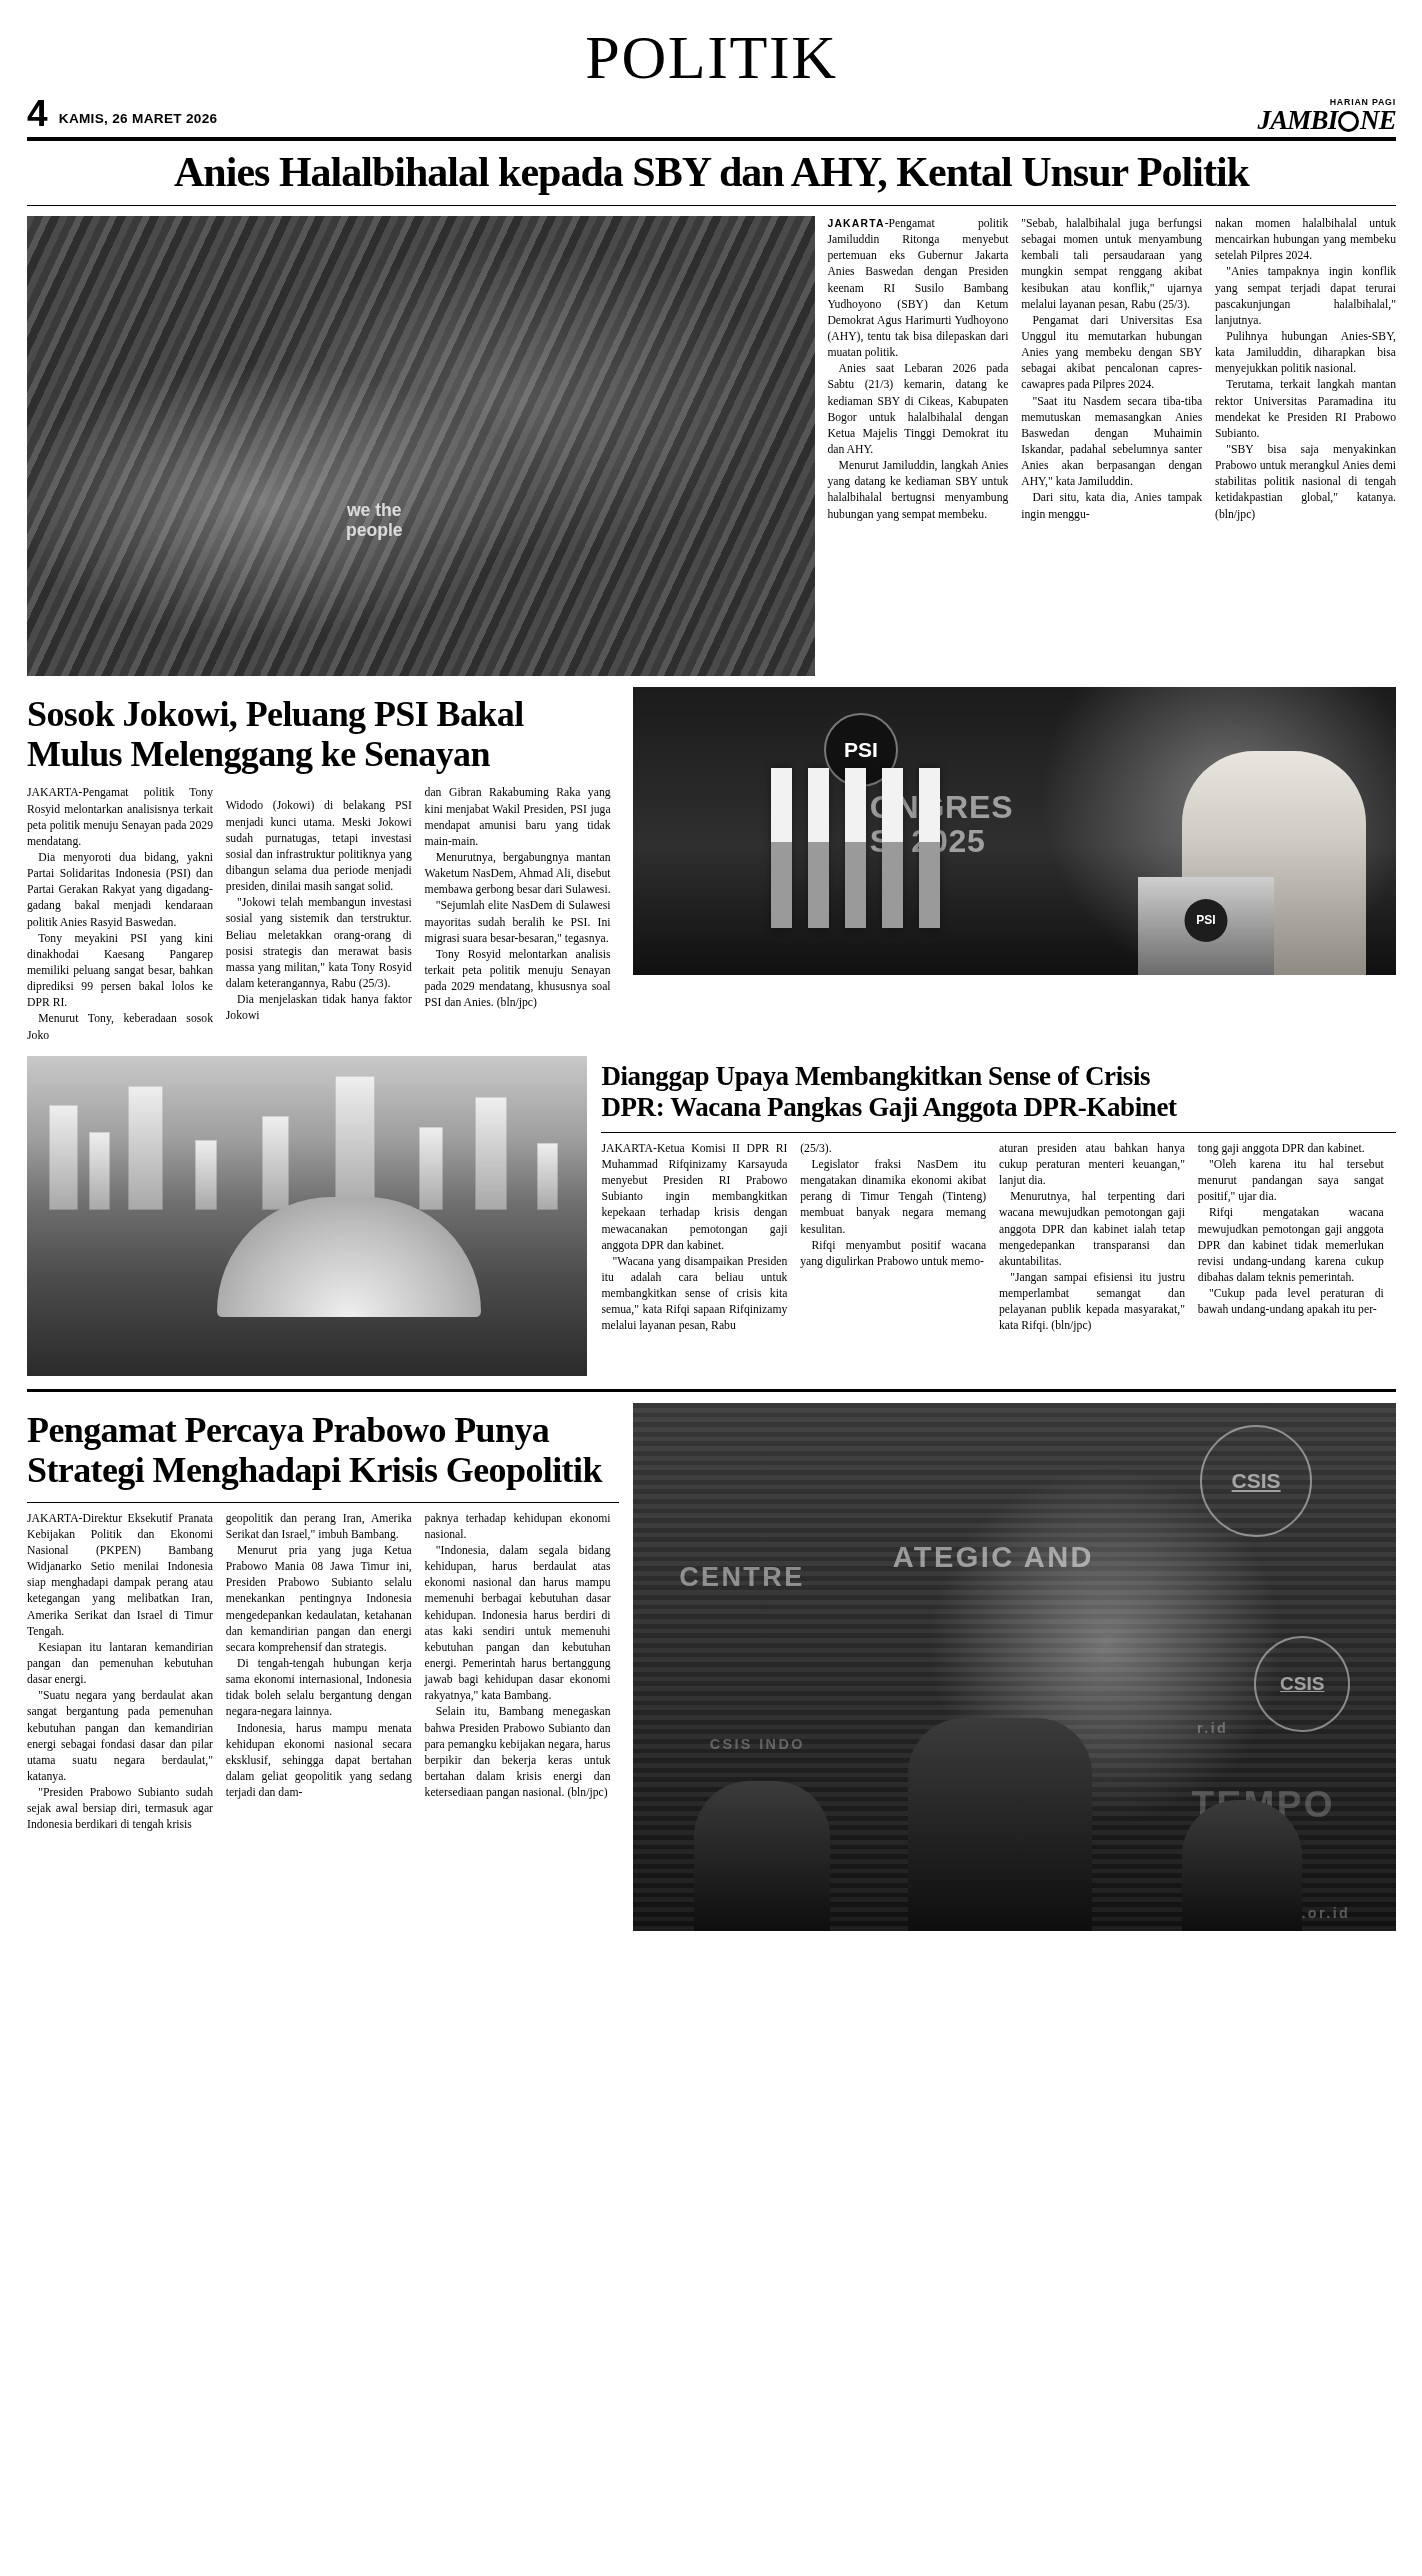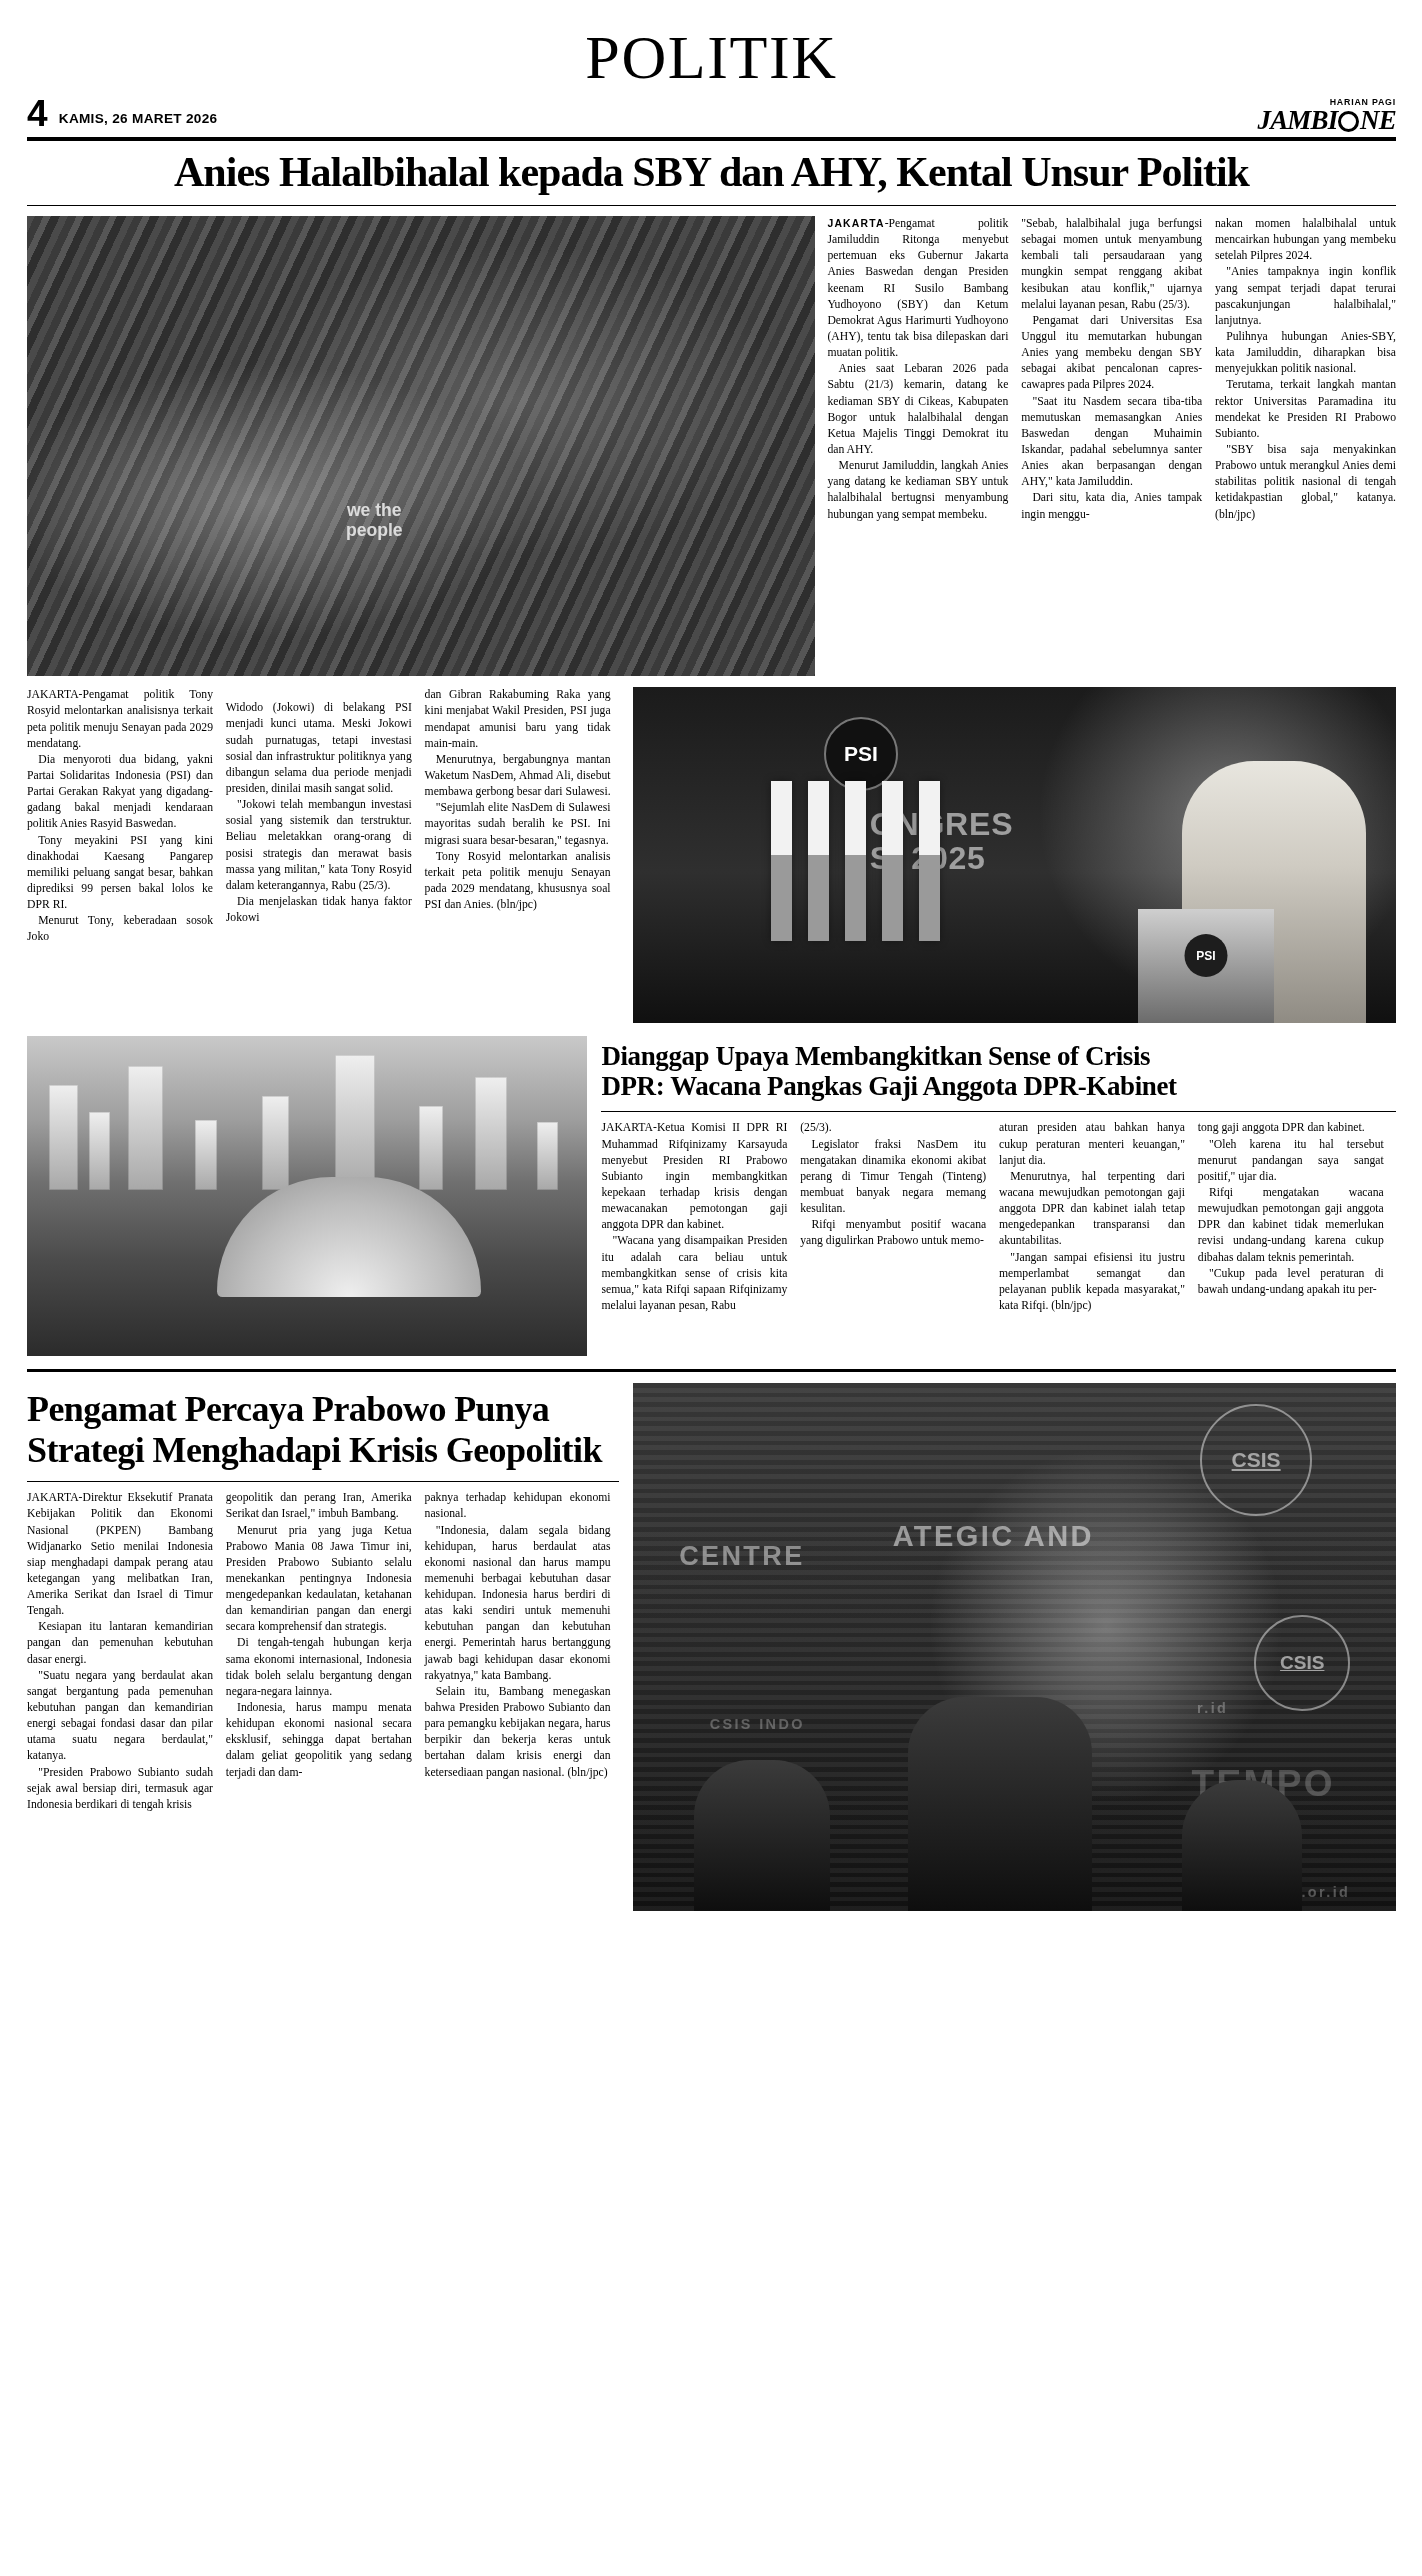--- a/index.html
+++ b/index.html
@@ -271,20 +271,21 @@
           <p>Terutama, terkait langkah mantan rektor Universitas Paramadina itu mendekat ke Presiden RI Prabowo Subianto.</p>
           <p>"SBY bisa saja menyakinkan Prabowo untuk merangkul Anies demi stabilitas politik nasional di tengah ketidakpastian global," katanya. (bln/jpc)</p>
         </div>
       </div>
     </div>
   </div>
 
   <div style="margin-top:11.2px;">
     <div style="display:flex; gap:14.4px;">
       <div style="width:592px;">
+        <div class="headline-lg">Sosok Jokowi, Peluang PSI Bakal Mulus Melenggang ke Senayan</div>
         <div class="cols">
           <div class="col" style="width:186px;">
             <p>JAKARTA-Pengamat politik Tony Rosyid melontarkan analisisnya terkait peta politik menuju Senayan pada 2029 mendatang.</p>
             <p>Dia menyoroti dua bidang, yakni Partai Solidaritas Indonesia (PSI) dan Partai Gerakan Rakyat yang digadang-gadang bakal menjadi kendaraan politik Anies Rasyid Baswedan.</p>
             <p>Tony meyakini PSI yang kini dinakhodai Kaesang Pangarep memiliki peluang sangat besar, bahkan diprediksi 99 persen bakal lolos ke DPR RI.</p>
             <p>Menurut Tony, keberadaan sosok Joko</p>
           </div>
           <div class="col" style="width:186px;margin-top:13px;">
             <p>Widodo (Jokowi) di belakang PSI menjadi kunci utama. Meski Jokowi sudah purnatugas, tetapi investasi sosial dan infrastruktur politiknya yang dibangun selama dua periode menjadi presiden, dinilai masih sangat solid.</p>
             <p>"Jokowi telah membangun investasi sosial yang sistemik dan terstruktur. Beliau meletakkan orang-orang di posisi strategis dan merawat basis massa yang militan," kata Tony Rosyid dalam keterangannya, Rabu (25/3).</p>
@@ -292,21 +293,21 @@
           </div>
           <div class="col" style="width:186px;">
             <p>dan Gibran Rakabuming Raka yang kini menjabat Wakil Presiden, PSI juga mendapat amunisi baru yang tidak main-main.</p>
             <p>Menurutnya, bergabungnya mantan Waketum NasDem, Ahmad Ali, disebut membawa gerbong besar dari Sulawesi.</p>
             <p>"Sejumlah elite NasDem di Sulawesi mayoritas sudah beralih ke PSI. Ini migrasi suara besar-besaran," tegasnya.</p>
             <p>Tony Rosyid melontarkan analisis terkait peta politik menuju Senayan pada 2029 mendatang, khususnya soal PSI dan Anies. (bln/jpc)</p>
           </div>
         </div>
       </div>
 
-      <div class="photo ph-stage" style="flex:1; height:336px;">
+      <div class="photo ph-stage" style="flex:1; height:288px;">
         <div class="stage-logo">PSI</div>
         <div class="stage-text">
           <div>ONGRES</div>
           <div>SI 2025</div>
         </div>
         <div class="stage-flags">
           <i></i>
           <i></i>
           <i></i>
           <i></i>

